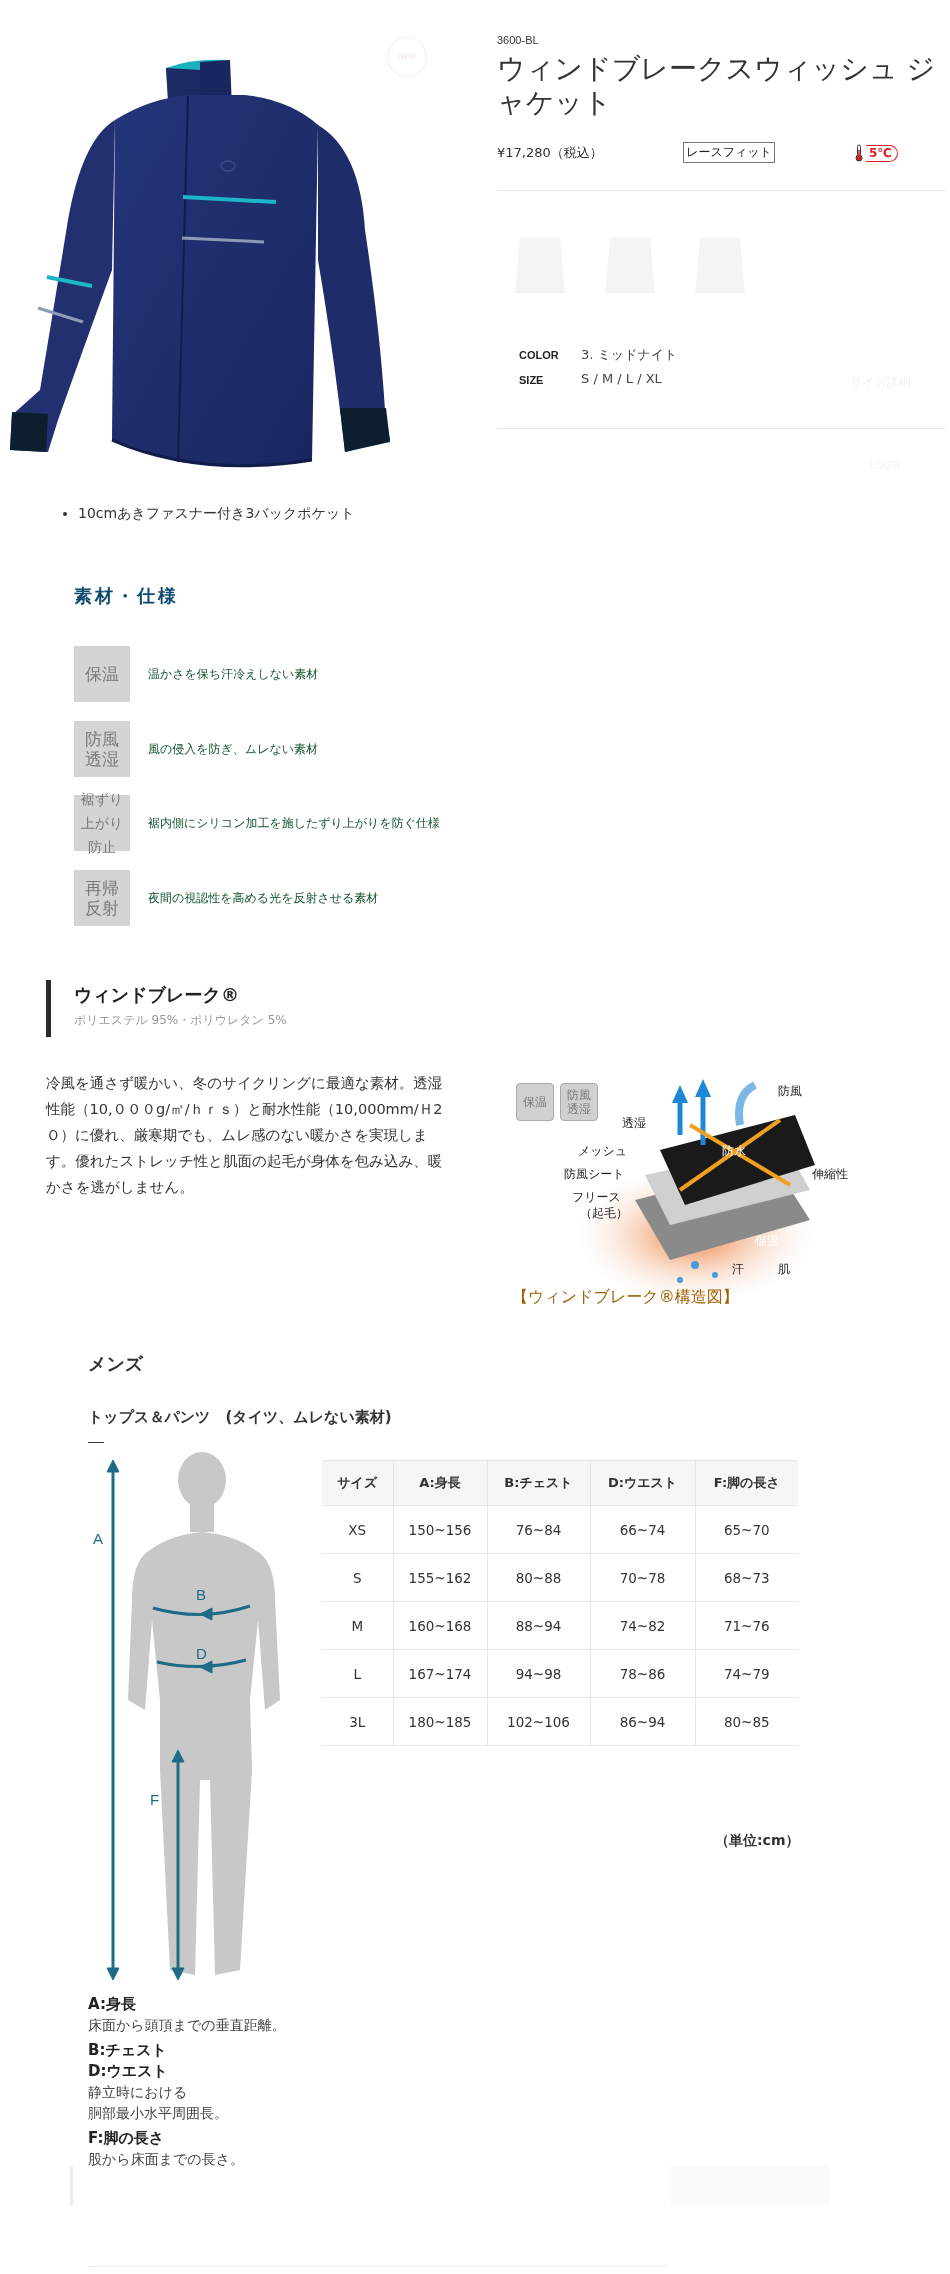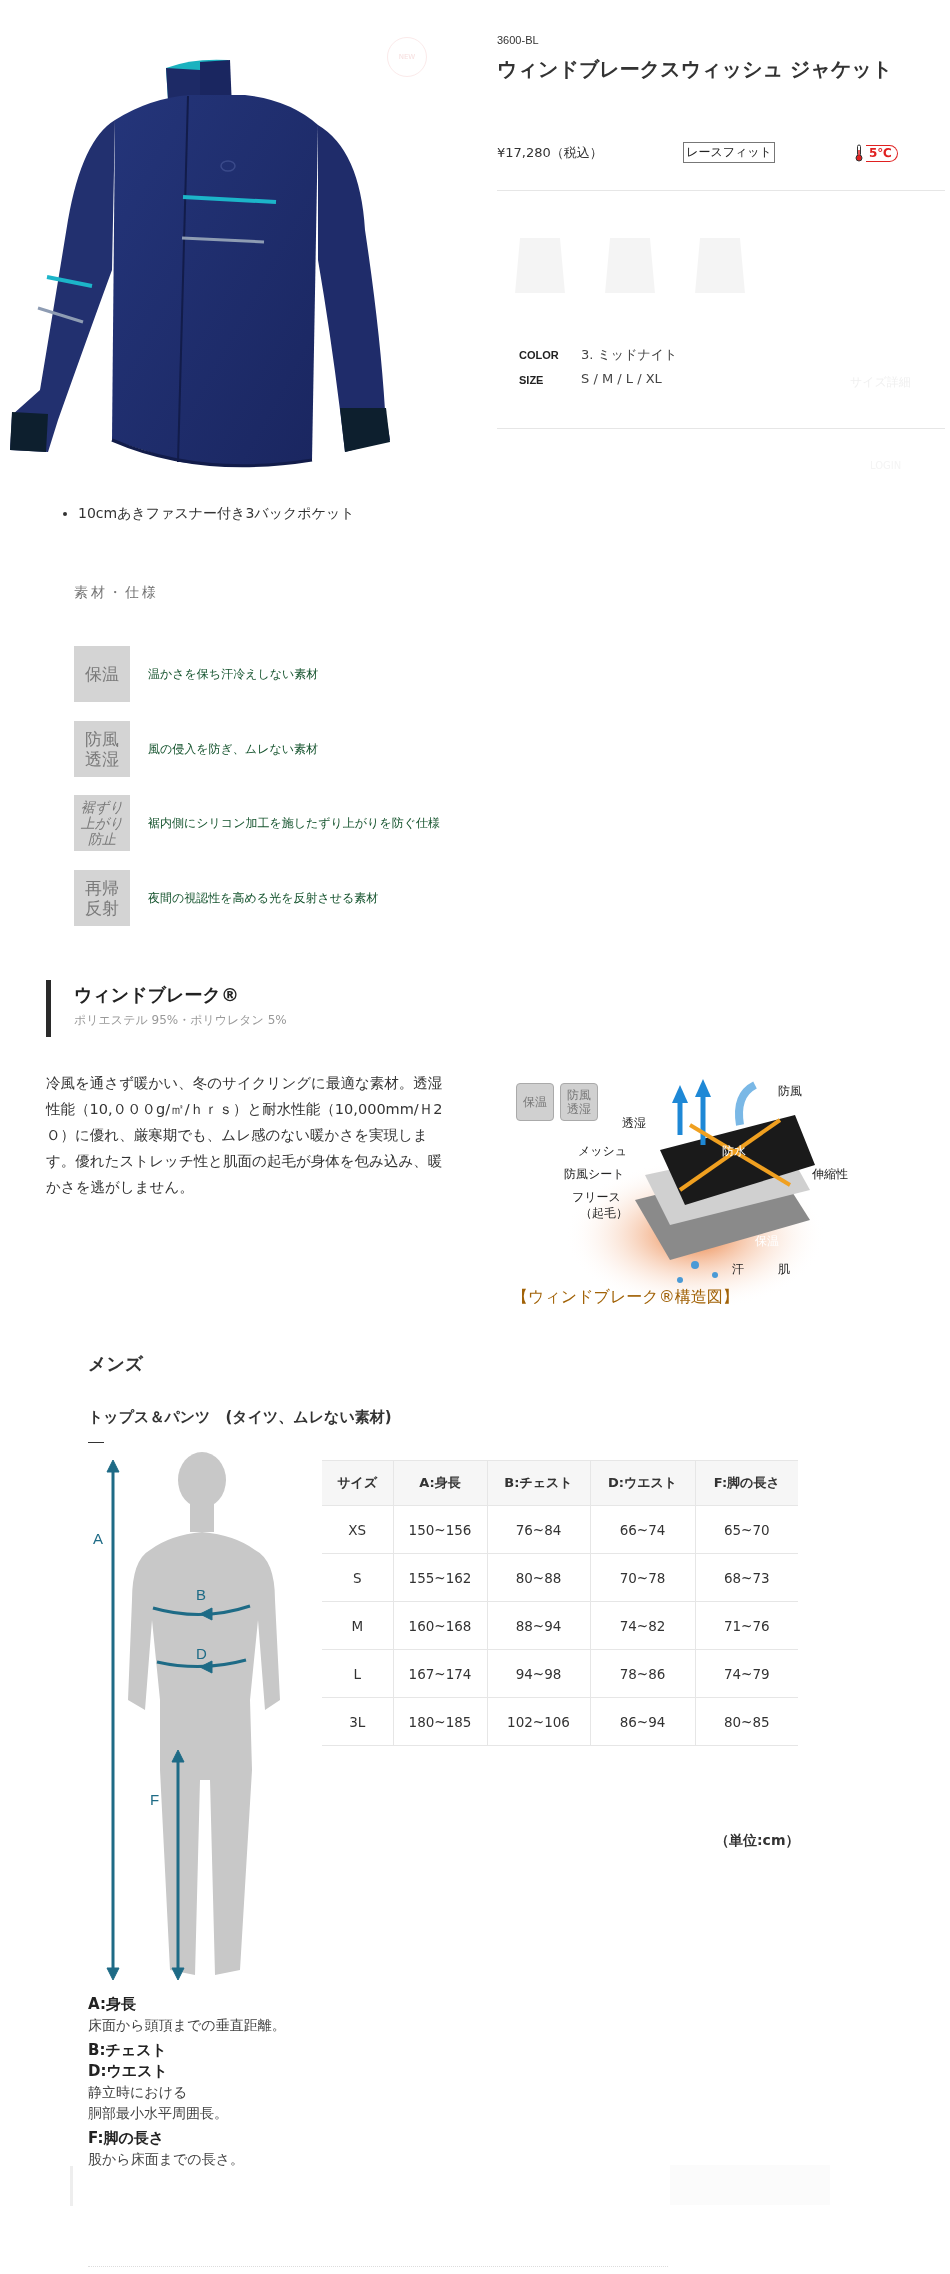--- a/index.html
+++ b/index.html
@@ -6,41 +6,41 @@
   html, body { width: 950px; height: 2274px; background: #ffffff; overflow: hidden; }
   body { position: relative; font-family: "DejaVu Sans", "Liberation Sans", sans-serif; color: #333; }
   .abs { position: absolute; }
 
   
   .jacket-wrap { left: 0; top: 0; width: 480px; height: 480px; }
   .new-badge { left: 387px; top: 37px; width: 40px; height: 40px; border: 1px solid #fbeaea; border-radius: 50%; color: #f6dede; font-size: 7px; display:flex; align-items:center; justify-content:center; }
 
   
   .sku { left: 497px; top: 34px; font-size: 11px; color: #333; font-family: "Liberation Sans", sans-serif; }
-  .title { left: 497px; top: 52px; width: 450px; font-size: 20px; line-height: 34px; color: #333; font-weight: 700; }
+  .title { left: 497px; top: 52px; width: 450px; font-size: 28px; line-height: 34px; color: #333; font-weight: 400; }
   .price { left: 497px; top: 144px; font-size: 13px; color: #333; }
   .fit-tag { left: 683px; top: 142px; width: 92px; height: 21px; border: 1px solid #777; font-size: 12px; display:flex; align-items:center; justify-content:center; color:#222; }
   .temp-badge { left: 855px; top: 143px; height: 20px; display:flex; align-items:center; }
   .temp-badge .therm { width: 8px; height: 18px; position: relative; }
   .temp-badge .val { margin-left: 3px; border: 1.5px solid #e02020; border-left: none; border-radius: 0 10px 10px 0; color: #e02020; font-weight: bold; font-size: 12px; padding: 0 5px 0 3px; height: 17px; line-height: 15px; }
   .divider { left: 497px; width: 448px; height: 1px; background: #e6e6e6; }
   .thumbs { left: 510px; top: 228px; display:flex; gap: 30px; }
   .thumb { width: 60px; height: 70px; opacity: 0.04; }
   .spec-label { left: 519px; font-size: 11px; font-weight: bold; color: #222; font-family: "Liberation Sans", sans-serif; }
   .spec-value { left: 581px; font-size: 13px; color: #444; }
   .size-detail-link { left: 850px; top: 374px; font-size: 12px; color: #f0f0f0; }
   .faint-btn { left: 870px; top: 460px; width: 70px; height: 40px; color: #f4f4f4; font-size: 10px; }
 
   
   .bullet-list { left: 78px; top: 505px; font-size: 14px; color: #333; }
   .bullet-list li { list-style: disc; }
-  .section-title { font-size: 14px; font-weight: normal; color: #737373; letter-spacing: 3px; }
+  .section-title { font-size: 18px; font-weight: bold; color: #0c4a6e; letter-spacing: 3px; }
   .feature-row { left: 74px; display: flex; align-items: center; }
   .feature-icon { width: 56px; height: 56px; background: #d4d4d4; color: #7a7a7a; font-size: 17px; line-height: 20px; display:flex; align-items:center; justify-content:center; text-align:center; }
-  .feature-icon.three { font-size: 14px; line-height: 16px; font-style: italic; }
+  .feature-icon.three { font-size: 14px; line-height: 24px; }
   .feature-text { margin-left: 18px; font-size: 12px; color: #14532d; }
 
   
   .mat-bar { left: 46px; top: 980px; width: 5px; height: 57px; background: #2a2a2a; }
   .mat-title { left: 74px; top: 983px; font-size: 18px; font-weight: bold; color: #222; }
   .mat-sub { left: 74px; top: 1012px; font-size: 12px; color: #999; }
   .mat-desc { left: 46px; top: 1070px; width: 400px; font-size: 14.5px; line-height: 26px; color: #333; }
 
   .diagram { left: 510px; top: 1065px; width: 370px; height: 245px; }
   .diag-label { position: absolute; font-size: 12px; color: #222; }

